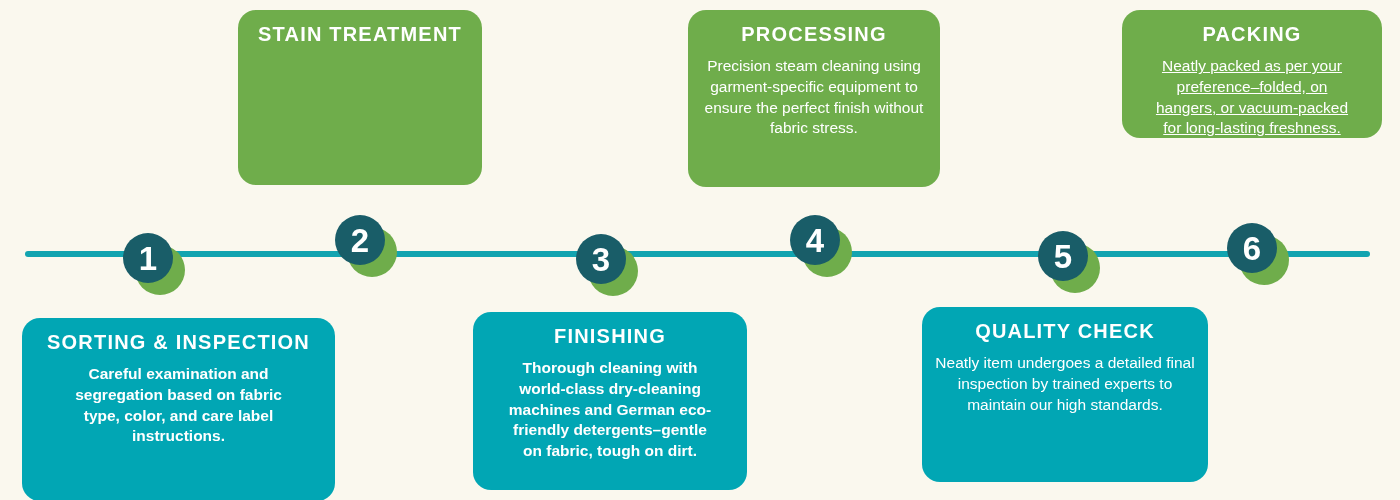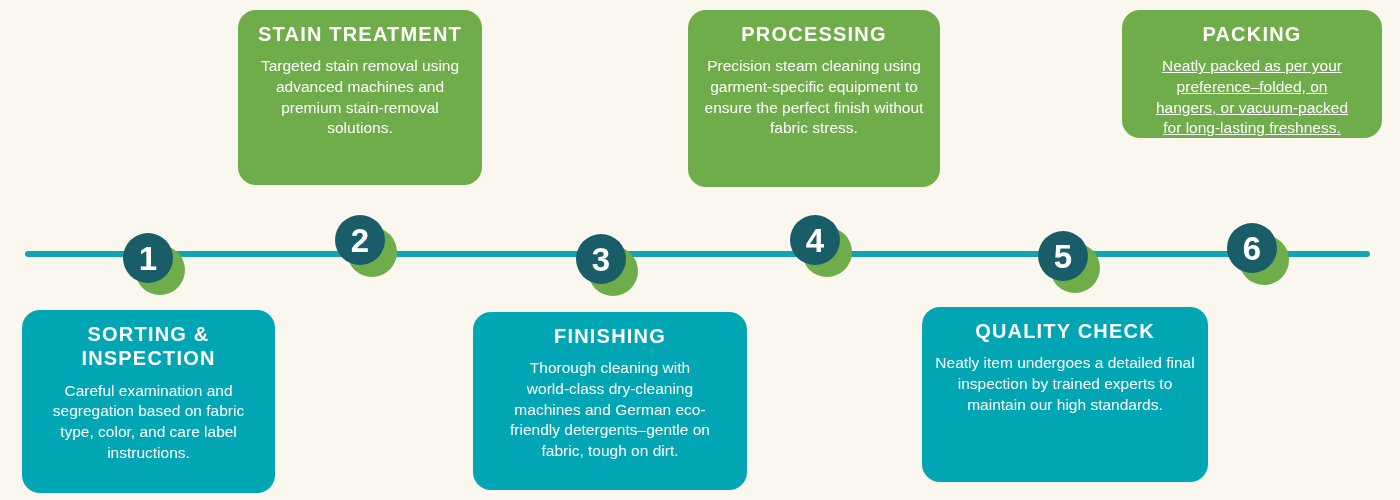--- a/index.html
+++ b/index.html
@@ -85,31 +85,31 @@
     justify-content: center;
   }
   .num {
     color: var(--text, #FFFFFF);
     font-size: 33px;
     font-weight: 700;
     line-height: 1;
   }
 
   
-  .s1 .box { left: 22px;   top: 310px; width: 253px; height: 183px; }
+  .s1 .box { left: 22px;   top: 318px; width: 313px; height: 183px; }
   .s1 .marker { left: 123px; top: 233px; }
-  .s1 .desc { max-width: 233px; }
+  .s1 .desc { max-width: 233px; font-weight: bold; }
 
   .s2 .box { left: 238px;  top: 10px;  width: 244px; height: 175px; }
   .s2 .marker { left: 335px; top: 215px; }
   .s2 .desc { max-width: 210px; }
 
   .s3 .box { left: 473px;  top: 312px; width: 274px; height: 178px; }
   .s3 .marker { left: 576px; top: 234px; }
-  .s3 .desc { max-width: 205px; }
+  .s3 .desc { max-width: 205px; font-weight: bold; }
 
   .s4 .box { left: 688px;  top: 10px;  width: 252px; height: 177px; }
   .s4 .marker { left: 790px; top: 215px; }
   .s4 .desc { max-width: 226px; }
 
   .s5 .box { left: 922px;  top: 307px; width: 286px; height: 175px; }
   .s5 .marker { left: 1038px; top: 231px; }
   .s5 .desc { max-width: 260px; }
 
   .s6 .box { left: 1122px; top: 10px;  width: 260px; height: 128px; }
@@ -138,21 +138,20 @@
 
   <div class="step s2">
     <div class="marker">
       <span class="crescent"></span>
       <span class="numcircle">
         <span class="num">2</span>
       </span>
     </div>
     <div class="box green">
       <h2 class="title">STAIN TREATMENT</h2>
-      <p class="desc">Targeted stain removal using advanced machines and premium stain-removal solutions.</p>
     </div>
   </div>
 
   <div class="step s3">
     <div class="marker">
       <span class="crescent"></span>
       <span class="numcircle">
         <span class="num">3</span>
       </span>
     </div>

